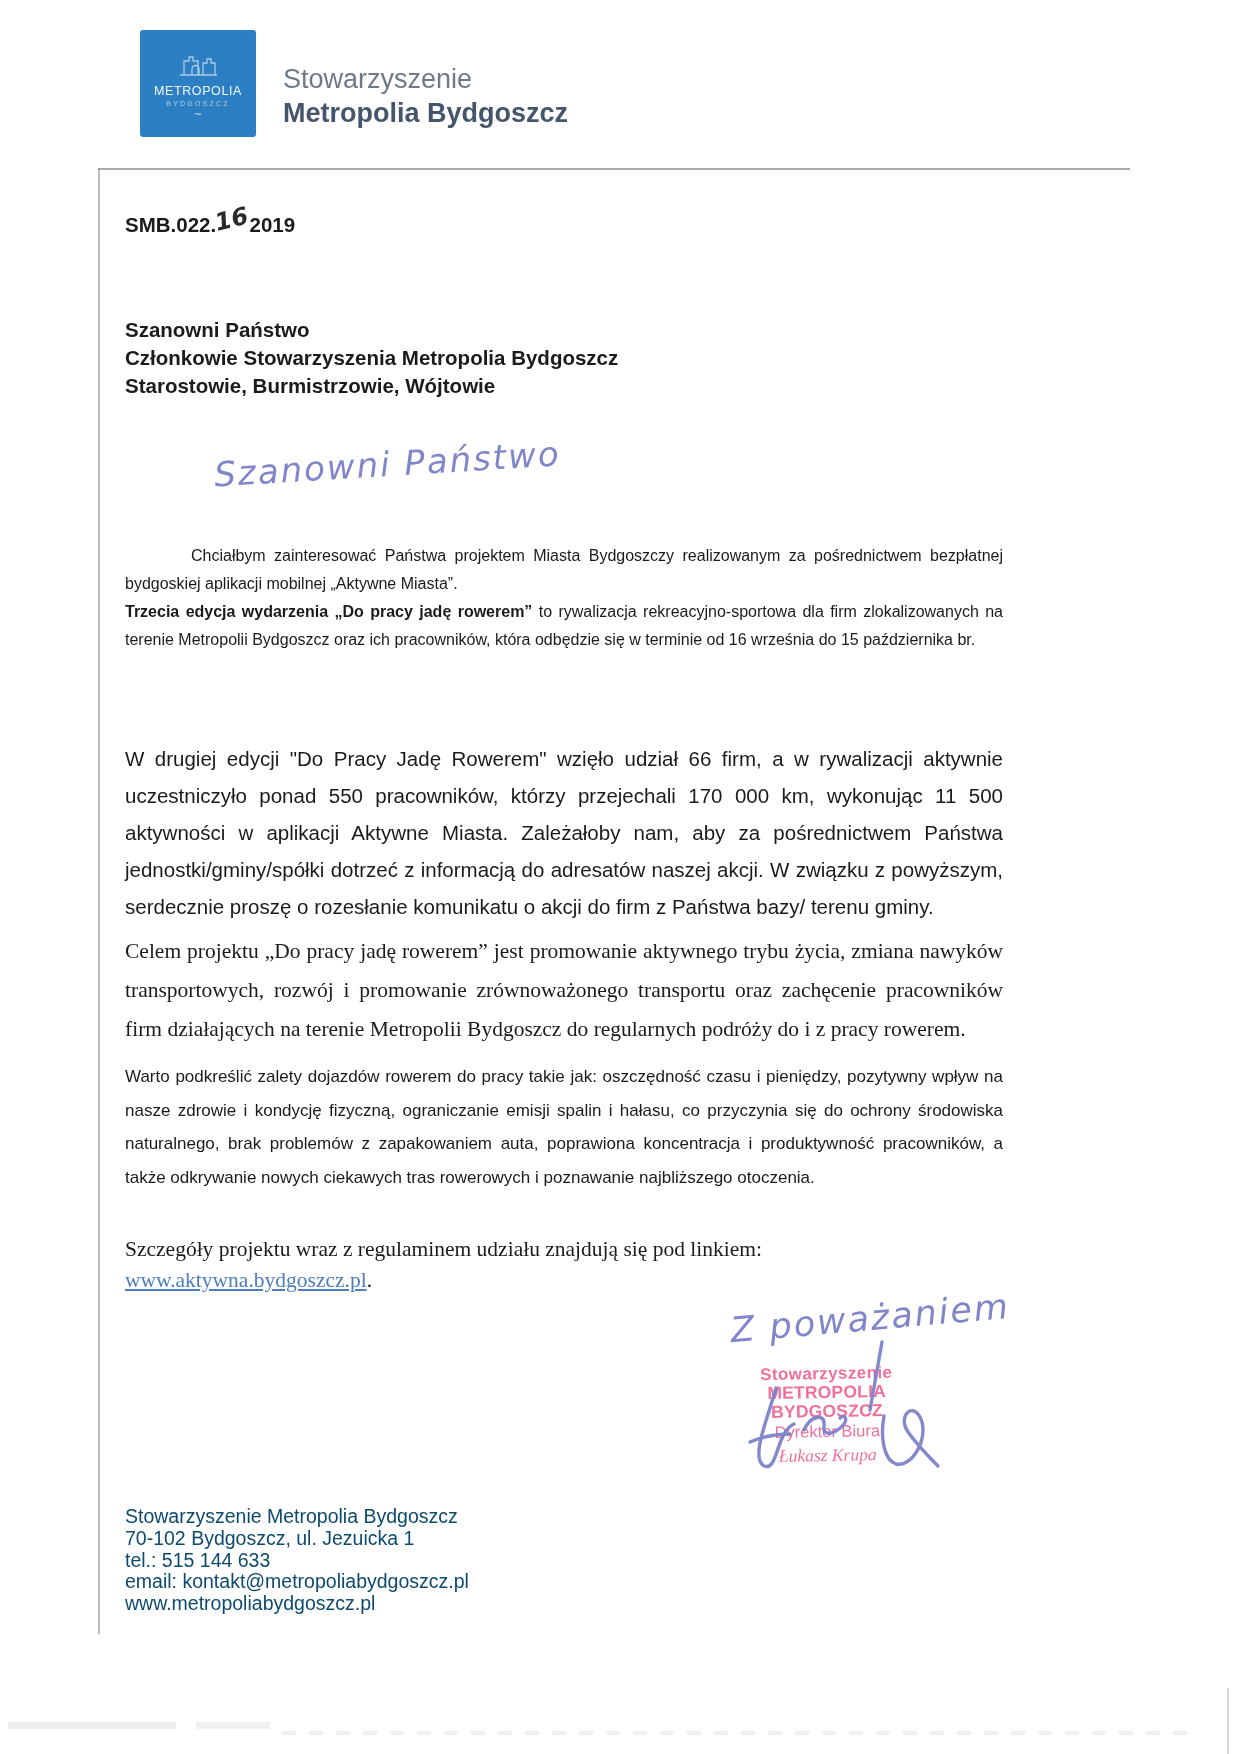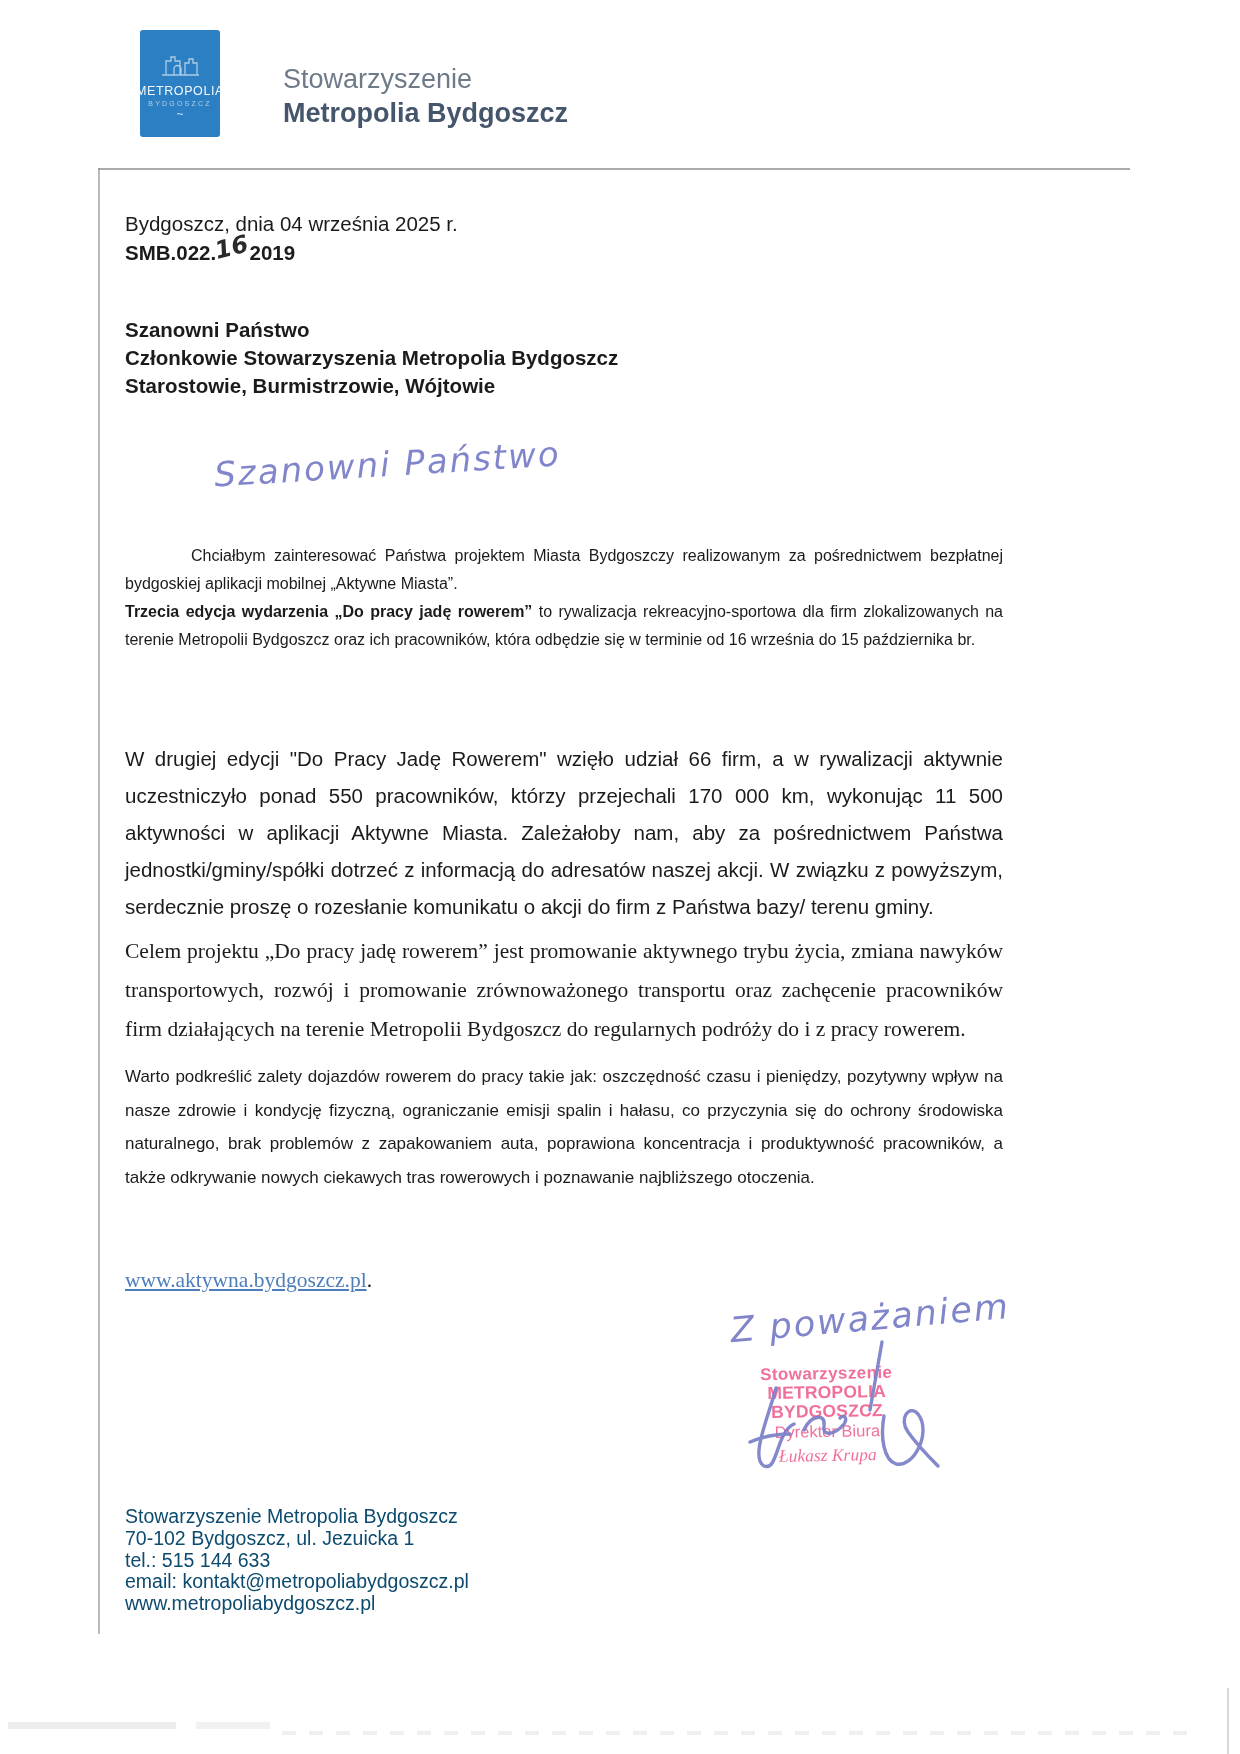--- a/index.html
+++ b/index.html
@@ -5,21 +5,21 @@
   * { margin:0; padding:0; box-sizing:border-box; }
   html,body { background:#ffffff; }
   .page {
     position:relative; width:1240px; height:1754px; margin:0 auto;
     background:#ffffff; overflow:hidden;
     font-family:"Liberation Sans", sans-serif; color:#1b1b1b;
   }
 
   
   .logo {
-    position:absolute; left:140px; top:30px; width:80px; height:107px;
+    position:absolute; left:140px; top:30px; width:116px; height:107px;
     background:#2b7fc2; border-radius:3px;
     display:flex; flex-direction:column; align-items:center; justify-content:center;
     color:#ffffff; text-align:center;
   }
   .logo-sketch { opacity:.6; margin-bottom:3px; }
   .logo-l1 { font-size:12.5px; letter-spacing:.6px; opacity:.95; }
   .logo-l2 { font-size:7px;  letter-spacing:2.2px; opacity:.6; margin-top:2px; }
   .logo-wave { font-size:12px; opacity:.75; margin-top:3px; line-height:8px; }
 
   .wordmark { position:absolute; left:283px; top:62px; line-height:34px; }
@@ -101,42 +101,41 @@
   </div>
   <div class="wordmark">
     <div class="wm1">Stowarzyszenie</div>
     <div class="wm2">Metropolia Bydgoszcz</div>
   </div>
 
   <div class="rule-top"></div>
   <div class="rule-left"></div>
 
   <div class="date-block">
-    <div>Bydgoszcz, dnia 04 września 2025 r.</div>
     <div class="ref-line"><span>SMB.022.</span><span class="hw-digit">16</span><span>2019</span></div>
   </div>
 
   <div class="recipient">
     <div>Szanowni Państwo</div>
     <div>Członkowie Stowarzyszenia Metropolia Bydgoszcz</div>
     <div>Starostowie, Burmistrzowie, Wójtowie</div>
   </div>
 
   <div class="hw-ink hw-greeting">Szanowni Państwo</div>
 
   <p class="par p1"><span>Chciałbym zainteresować Państwa projektem Miasta Bydgoszczy realizowanym za pośrednictwem bezpłatnej bydgoskiej aplikacji mobilnej „Aktywne Miasta”.</span><br><b>Trzecia edycja wydarzenia „Do pracy jadę rowerem”</b><span> to rywalizacja rekreacyjno-sportowa dla firm zlokalizowanych na terenie Metropolii Bydgoszcz oraz ich pracowników, która odbędzie się w terminie od 16 września do 15 października br.</span></p>
 
   <p class="par p2">W drugiej edycji "Do Pracy Jadę Rowerem" wzięło udział 66 firm, a w rywalizacji aktywnie uczestniczyło ponad 550 pracowników, którzy przejechali 170 000 km, wykonując 11 500 aktywności w aplikacji Aktywne Miasta. Zależałoby nam, aby za pośrednictwem Państwa jednostki/gminy/spółki dotrzeć z informacją do adresatów naszej akcji. W związku z powyższym, serdecznie proszę o rozesłanie komunikatu o akcji do firm z Państwa bazy/ terenu gminy.</p>
 
   <p class="par p3">Celem projektu „Do pracy jadę rowerem” jest promowanie aktywnego trybu życia, zmiana nawyków transportowych, rozwój i promowanie zrównoważonego transportu oraz zachęcenie pracowników firm działających na terenie Metropolii Bydgoszcz do regularnych podróży do i z pracy rowerem.</p>
 
   <p class="par p4">Warto podkreślić zalety dojazdów rowerem do pracy takie jak: oszczędność czasu i pieniędzy, pozytywny wpływ na nasze zdrowie i kondycję fizyczną, ograniczanie emisji spalin i hałasu, co przyczynia się do ochrony środowiska naturalnego, brak problemów z zapakowaniem auta, poprawiona koncentracja i produktywność pracowników, a także odkrywanie nowych ciekawych tras rowerowych i poznawanie najbliższego otoczenia.</p>
 
   <p class="par link-block">
-    <br>
+    <span>Szczegóły projektu wraz z regulaminem udziału znajdują się pod linkiem:</span><br>
     <a class="doc-link">www.aktywna.bydgoszcz.pl</a><span>.</span>
   </p>
 
   <div class="hw-ink hw-closing">Z poważaniem</div>
 
   <div class="stamp">
     <div class="stamp-s1">Stowarzyszenie</div>
     <div class="stamp-s2">METROPOLIA BYDGOSZCZ</div>
     <div class="stamp-s3">Dyrektor Biura</div>
     <div class="stamp-s4">Łukasz Krupa</div>

